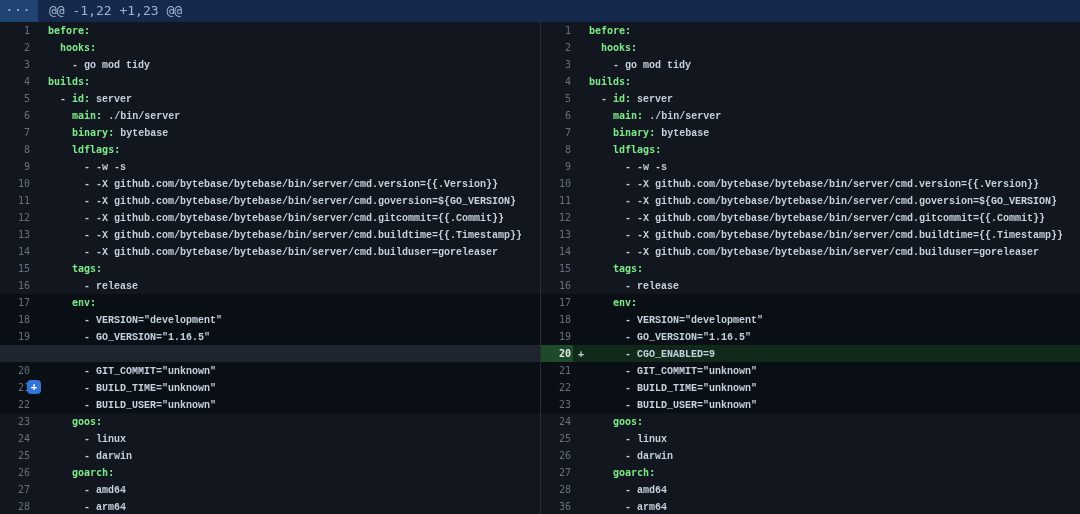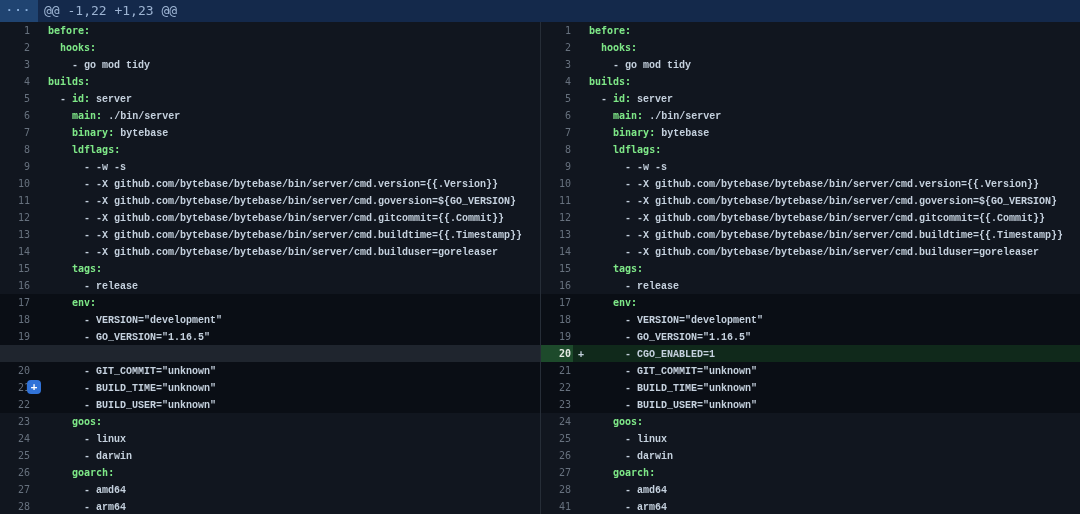--- a/index.html
+++ b/index.html
@@ -3,21 +3,21 @@
 <meta charset="utf-8">
 <style>
   html,body{margin:0;padding:0;background:#0d1117;}
   #app{width:1080px;height:514px;overflow:hidden;background:var(--bg);position:relative;
        font-family:"DejaVu Sans Mono","Liberation Mono",monospace;}
   
   .header{height:22px;display:flex;align-items:stretch;background:var(--header-bg);}
   .expand-btn{width:38px;flex:none;border:0;cursor:pointer;background:var(--header-button-bg);
        color:var(--header-dots);font-size:11px;font-weight:bold;letter-spacing:2px;
        font-family:inherit;line-height:22px;padding:0;text-align:center;}
-  .hunk-text{flex:1;color:var(--header-text);font-size:13px;line-height:22px;padding-left:6px;
+  .hunk-text{flex:1;color:var(--header-text);font-size:13px;line-height:22px;padding-left:11px;
        white-space:pre;}
   
   .diff{display:flex;width:1080px;}
   .pane{width:540px;flex:none;}
   .pane.right{border-left:1px solid var(--divider);width:539px;}
   .row{display:flex;height:17px;line-height:17px;position:relative;background:var(--bg);}
   .row.band{background:var(--bg-band);}
   .row.empty{background:var(--bg-gap);}
   .row.add{background:var(--add-row-bg);}
   .gutter{width:30px;flex:none;text-align:right;padding-right:2px;color:var(--line-num);
@@ -280,21 +280,21 @@
           <div class="code"><span class="seg-p">      - VERSION="development"</span></div>
         </div>
         <div class="row ctx band">
           <div class="gutter">19</div>
           <div class="marker"></div>
           <div class="code"><span class="seg-p">      - GO_VERSION="1.16.5"</span></div>
         </div>
         <div class="row add">
           <div class="gutter">20</div>
           <div class="marker">+</div>
-          <div class="code"><span class="seg-p">      - CGO_ENABLED=1</span></div>
+          <div class="code"><span class="seg-p">      - CGO_ENABLED=9</span></div>
         </div>
         <div class="row ctx band">
           <div class="gutter">21</div>
           <div class="marker"></div>
           <div class="code"><span class="seg-p">      - GIT_COMMIT="unknown"</span></div>
         </div>
         <div class="row ctx band">
           <div class="gutter">22</div>
           <div class="marker"></div>
           <div class="code"><span class="seg-p">      - BUILD_TIME="unknown"</span></div>
@@ -323,19 +323,19 @@
           <div class="gutter">27</div>
           <div class="marker"></div>
           <div class="code"><span class="seg-p">    </span><span class="seg-k">goarch:</span></div>
         </div>
         <div class="row ctx">
           <div class="gutter">28</div>
           <div class="marker"></div>
           <div class="code"><span class="seg-p">      - amd64</span></div>
         </div>
         <div class="row ctx">
-          <div class="gutter">41</div>
+          <div class="gutter">36</div>
           <div class="marker"></div>
           <div class="code"><span class="seg-p">      - arm64</span></div>
         </div>
       </div>
   </div>
 </div>
 
 </body></html>

